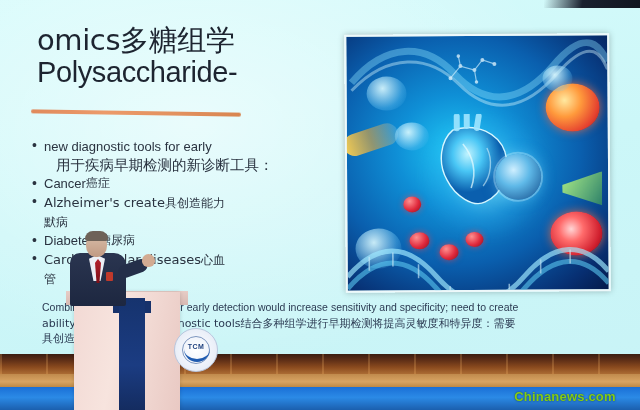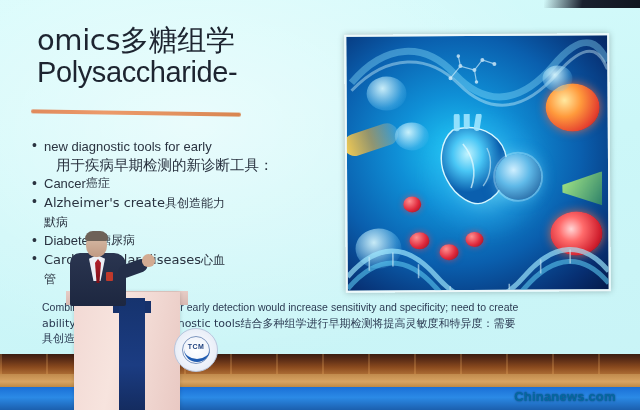--- a/index.html
+++ b/index.html
@@ -214,21 +214,21 @@
   }
 
   
   .wm { position:absolute; right:10px; bottom:6px; width:130px; text-align:center; }
   .wm-cn {
     font-family:"DejaVu Sans", sans-serif; font-size:30px; font-weight:bold; color:#e0241c;
     letter-spacing:2px; line-height:30px;
     text-shadow:0 0 1px #fff, 1px 1px 0 rgba(255,255,255,.85), -1px 0 0 rgba(255,255,255,.7);
   }
   .wm-en {
-    font-size:13px; font-weight:bold; color:#0369a1; letter-spacing:.2px; line-height:15px;
+    font-size:13px; font-weight:bold; color:#84cc16; letter-spacing:.2px; line-height:15px;
     text-shadow:0 0 2px rgba(0,0,0,.6);
   }
 </style>
 </head>
 <body>
 
 <div id="stage">
 
   <div class="slide">
     <div class="slide-sheen"></div>

